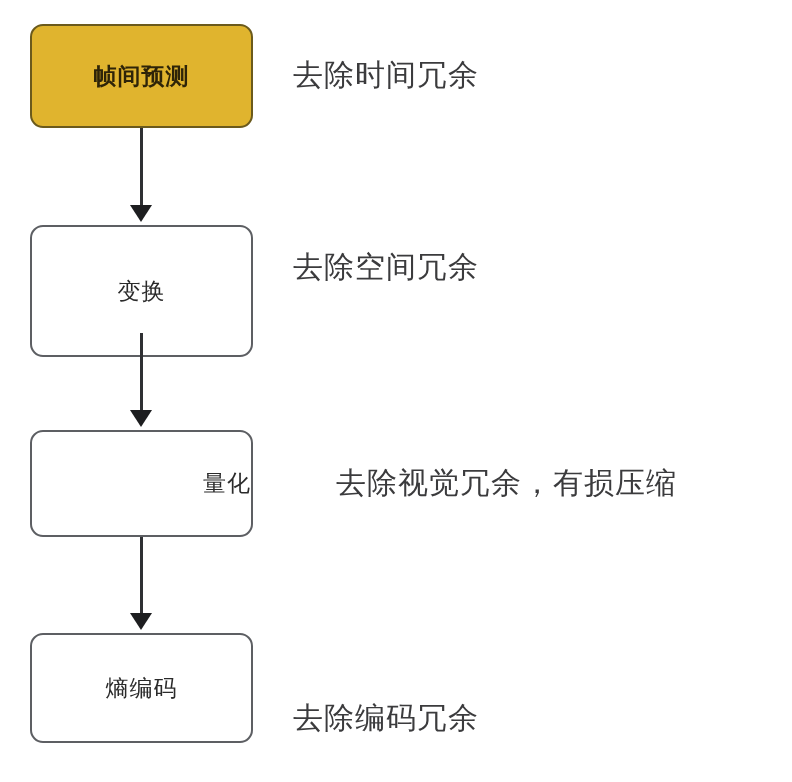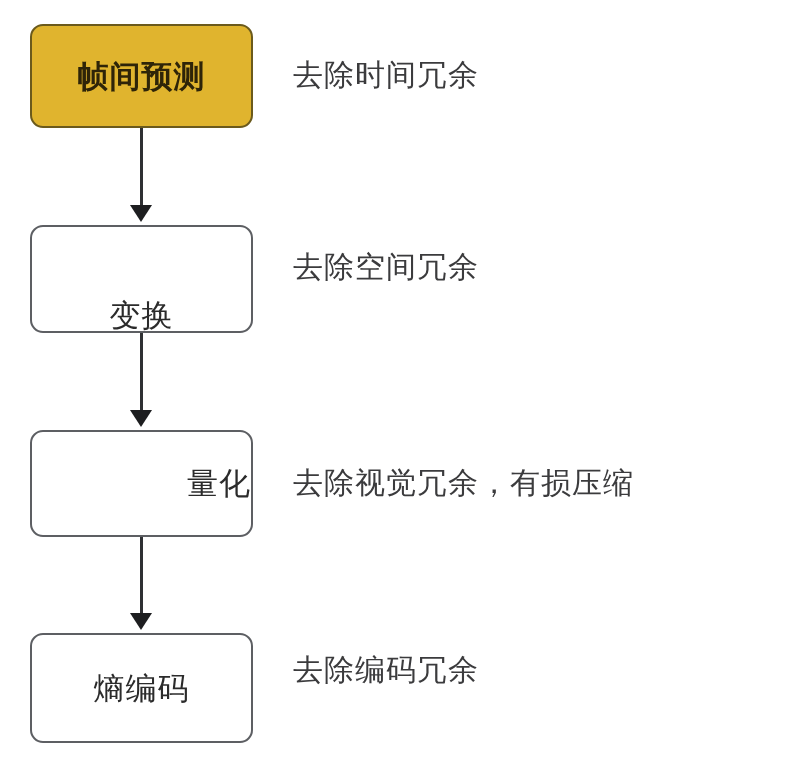--- a/index.html
+++ b/index.html
@@ -30,21 +30,21 @@
     align-items: center;
     justify-content: center;
     background: #ffffff;
     border: 2px solid #5d5f63;
   }
   .node.accent {
     background: #e0b42e;
     border: 2px solid #6b5a1c;
   }
   .node-label {
-    font-size: 31px;
+    font-size: 23px;
     line-height: 1;
     color: #2b2b2b;
     letter-spacing: 1px;
     white-space: nowrap;
   }
   .node.accent .node-label {
     color: #2e2408;
     font-weight: 700;
   }
 
@@ -82,34 +82,34 @@
 <div id="canvas">
 
   <div class="node accent" style="top:24px;height:104px;">
     <span class="node-label">帧间预测</span>
   </div>
   <div class="annotation" style="top:60px;text-align:right;">去除时间冗余</div>
 
   <div class="connector" style="top:128px;height:80px;"></div>
   <div class="arrowhead" style="top:205px;"></div>
 
-  <div class="node" style="top:225px;height:108px;align-items:flex-end;">
+  <div class="node" style="top:225px;height:132px;">
     <span class="node-label">变换</span>
   </div>
   <div class="annotation" style="top:252px;">去除空间冗余</div>
 
   <div class="connector" style="top:333px;height:80px;"></div>
   <div class="arrowhead" style="top:410px;"></div>
 
   <div class="node" style="top:430px;height:107px;justify-content:flex-end;">
     <span class="node-label">量化</span>
   </div>
-  <div class="annotation" style="top:468px;">去除视觉冗余，有损压缩</div>
+  <div class="annotation" style="top:468px;margin-left:43px;">去除视觉冗余，有损压缩</div>
 
   <div class="connector" style="top:537px;height:79px;"></div>
   <div class="arrowhead" style="top:613px;"></div>
 
   <div class="node" style="top:633px;height:110px;font-family:Liberation Serif, serif;">
     <span class="node-label">熵编码</span>
   </div>
-  <div class="annotation" style="top:655px;">去除编码冗余</div>
+  <div class="annotation" style="top:703px;">去除编码冗余</div>
 
 </div>
 
 </body></html>

